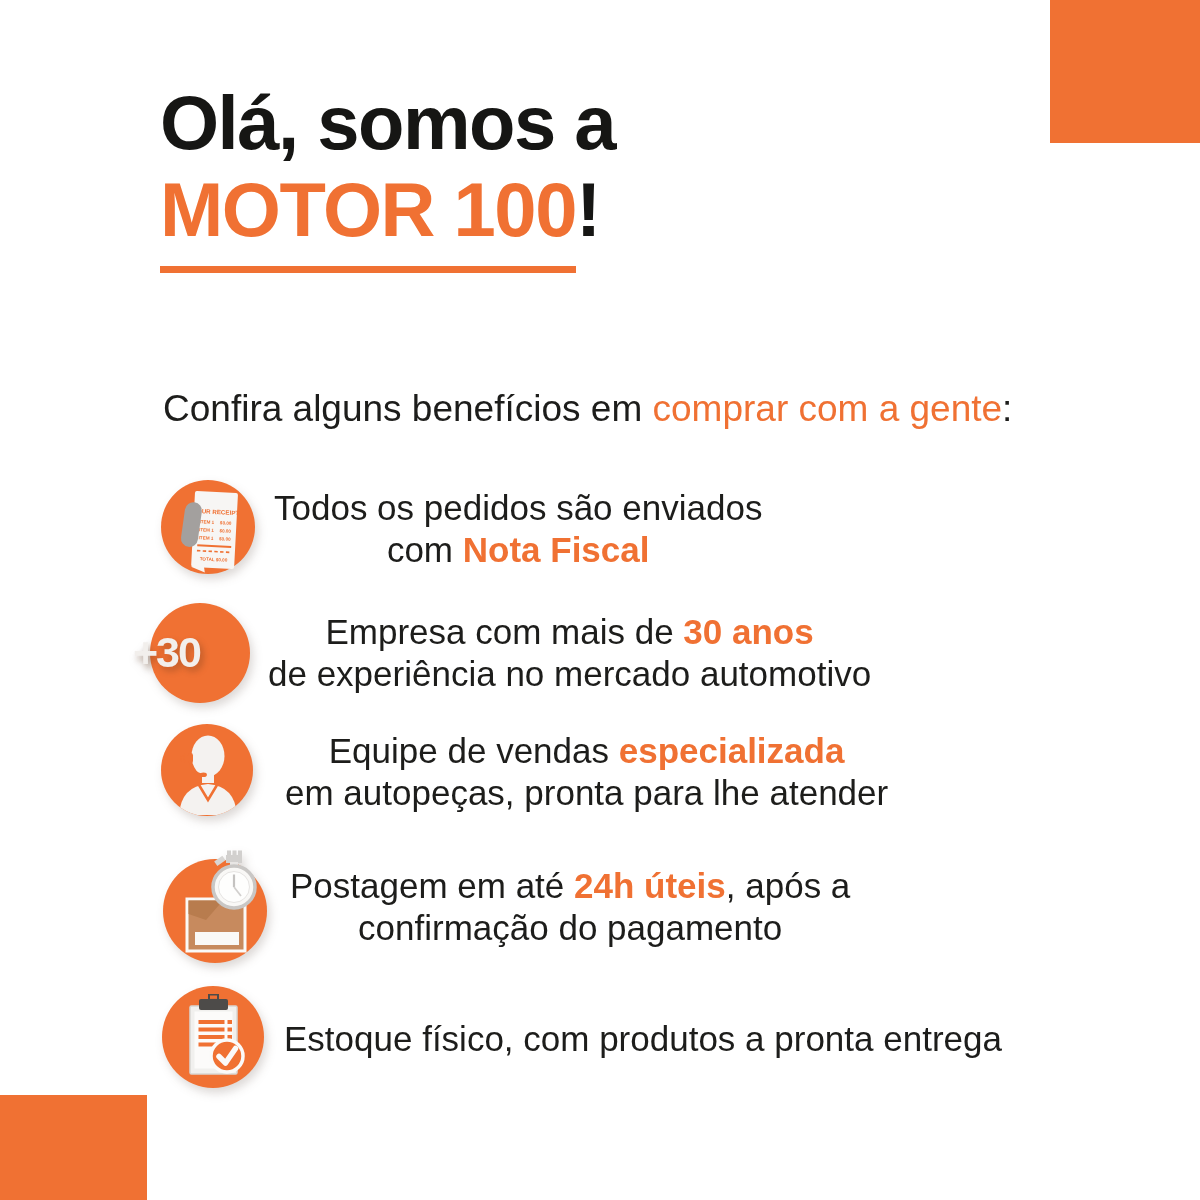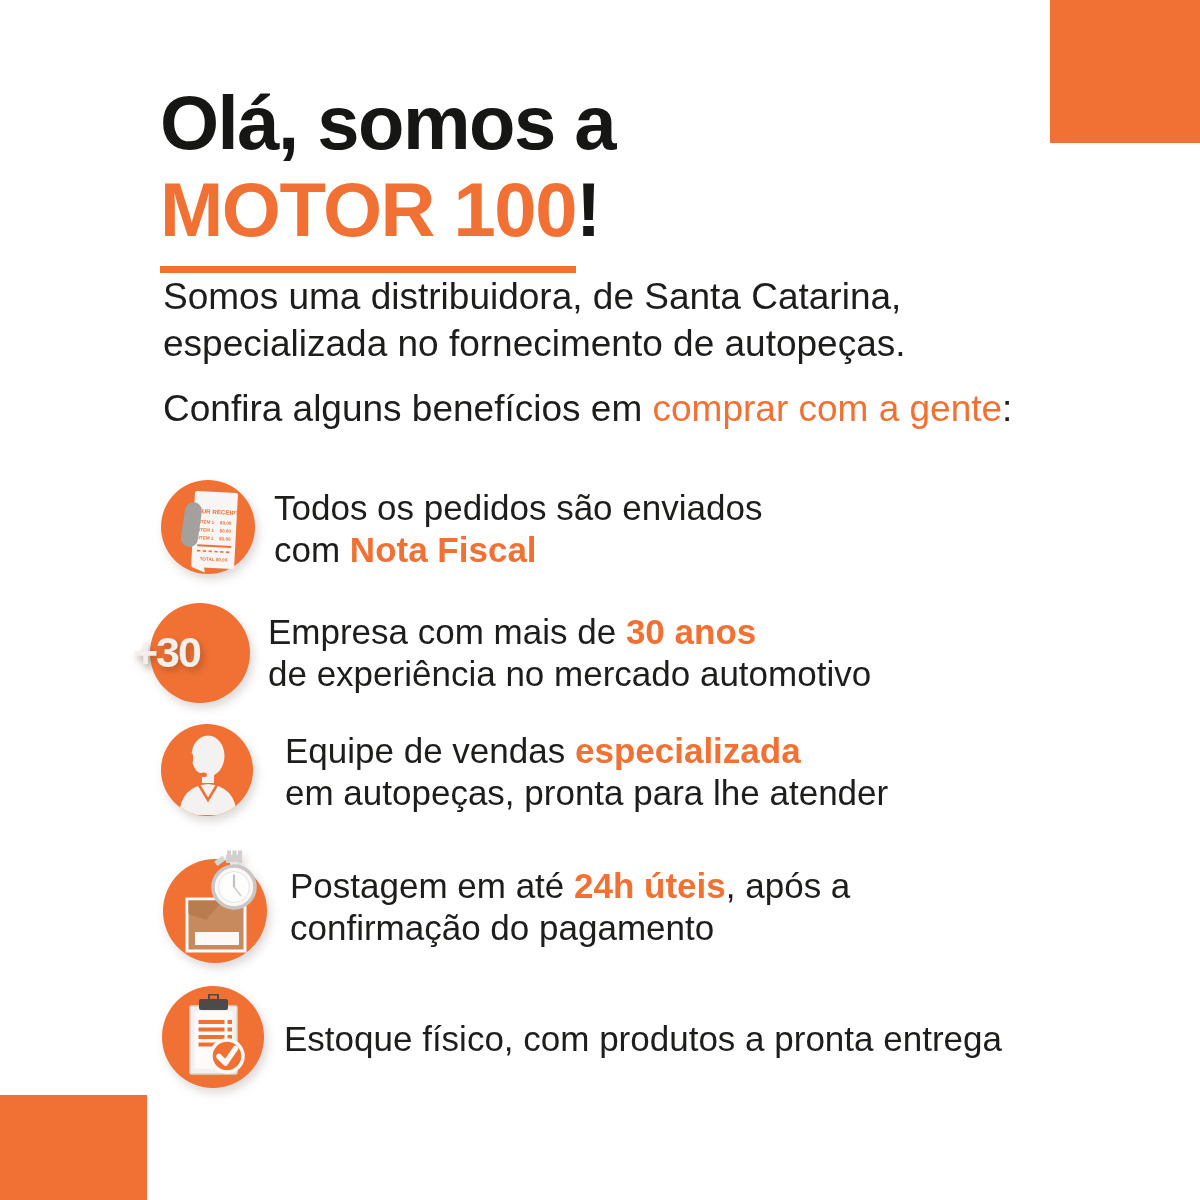--- a/index.html
+++ b/index.html
@@ -23,21 +23,21 @@
   .benefits-heading { position:absolute; left:163px; top:388px; font-size:37px; }
   .orange { color:var(--accent); }
   .hl { color:var(--accent); font-weight:700; }
 
   .benefit { position:absolute; left:160px; display:flex; align-items:center; gap:18px; width:990px; }
   .b1 { top:478px; height:102px; }
   .b2 { top:600px; left:150px; height:106px; }
   .b3 { top:724px; height:96px;gap:31px; }
   .b4 { top:846px; height:122px; }
   .b5 { top:984px; height:110px; }
-  .btext { font-size:35px; line-height:1.2; }
+  .btext { font-size:35px; line-height:1.2;text-align:center; }
   .icon-wrap { flex:0 0 auto; position:relative; filter:drop-shadow(3px 5px 5px rgba(60,40,25,.18)); }
 
   
   .plus30 { width:100px; height:100px; position:relative; }
   .plus30 .disc { position:absolute; inset:0; border-radius:50%; background:var(--accent); }
   .plus30 .num { position:absolute; left:-17px; top:50%; transform:translateY(-52%);
                  font-size:43px; font-weight:700; letter-spacing:-2px; color:#F2EFEC;
                  text-shadow:3px 4px 6px rgba(96,55,25,.35); white-space:nowrap; }
 
   svg text { font-family:"Liberation Sans", sans-serif; }
@@ -49,22 +49,21 @@
 
   <div class="corner tr"></div>
   <div class="corner bl"></div>
 
   <h1 class="title">
     <span>Olá, somos a</span><br>
     <span class="brand">MOTOR 100</span><span class="bang">!</span>
   </h1>
 
   <p class="intro">
-    <span>Somos uma distribuidora, de Santa Catarina,</span><br>
-    <span>especializada no fornecimento de autopeças.</span>
+    <br>
   </p>
 
   <p class="benefits-heading">
     <span>Confira alguns benefícios em </span><span class="orange">comprar com a gente</span><span>:</span>
   </p>
 
   <div class="benefit b1">
     <div class="icon-wrap">
       <svg width="96" height="96" viewBox="0 0 96 96">
         <circle cx="48" cy="48" r="47" fill="#F07133"></circle>

